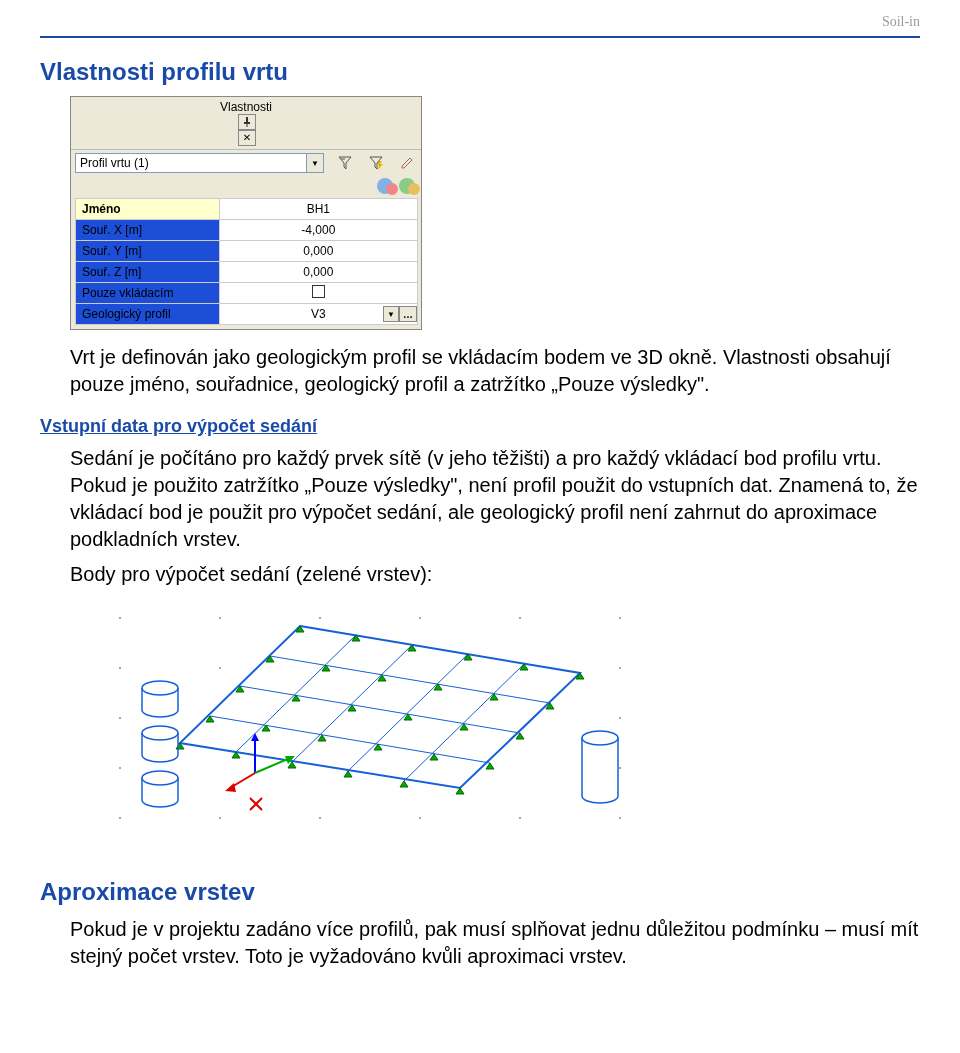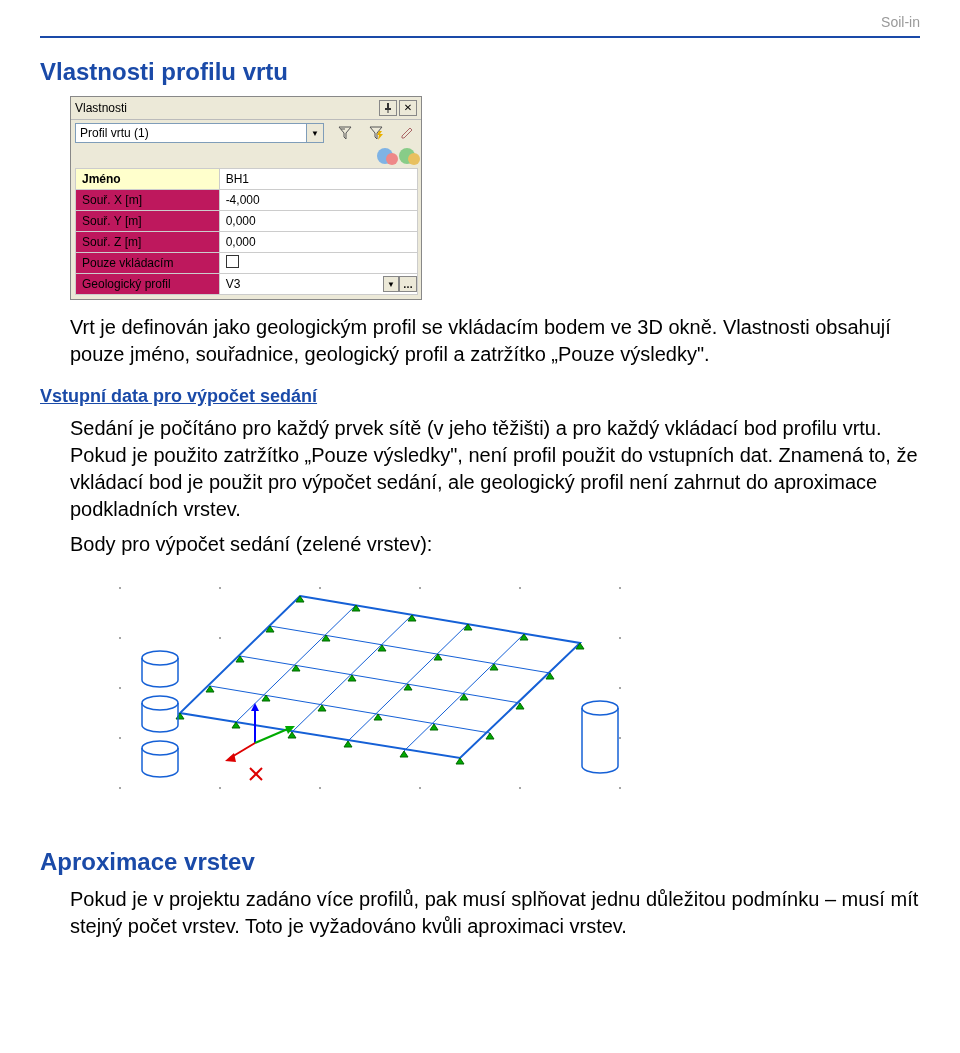--- a/index.html
+++ b/index.html
@@ -14,20 +14,21 @@
     margin: 0 auto;
     padding: 10px 40px 30px 40px;
   }
   .header-bar {
     border-bottom: 2px solid #1a4aa8;
     padding: 4px 0 6px 0;
     text-align: right;
     color: #999;
     font-size: 14px;
     margin-bottom: 20px;
+    font-family: Liberation Serif, serif;
   }
   h2.section-title {
     color: #1a4aa8;
     font-size: 24px;
     font-weight: bold;
     margin: 20px 0 10px 0;
   }
   h3.sub-title {
     color: #1a4aa8;
     font-size: 16px;
@@ -47,20 +48,21 @@
     border: 1px solid #888;
     background: #ece9d8;
     font-size: 12px;
     margin: 6px 0 14px 30px;
   }
   .panel-title-row {
     display: flex;
     align-items: center;
     padding: 3px 4px;
     border-bottom: 1px solid #bbb;
+    flex-direction: column;
   }
   .panel-title-row .title {
     flex: 1;
     font-weight: normal;
   }
   .panel-title-row .wbtn {
     width: 16px;
     height: 14px;
     border: 1px solid #888;
     background: #ece9d8;
@@ -162,28 +164,29 @@
   .panel-grid .tcell {
     display: table-cell;
     border: 1px solid #ccc;
     padding: 2px 6px;
     font-size: 12px;
     height: 16px;
     vertical-align: middle;
   }
   .tcell.label {
     width: 42%;
-    background: #be185d;
+    background: #1d4ed8;
   }
   .tcell.header-y {
     background: #ffffcc;
     font-weight: bold;
   }
   .tcell.value {
     position: relative;
+    text-align: center;
   }
   .checkbox-empty {
     display: inline-block;
     width: 11px;
     height: 11px;
     border: 1px solid #333;
   }
   .tcell .inline-arrow {
     position: absolute;
     right: 18px;

